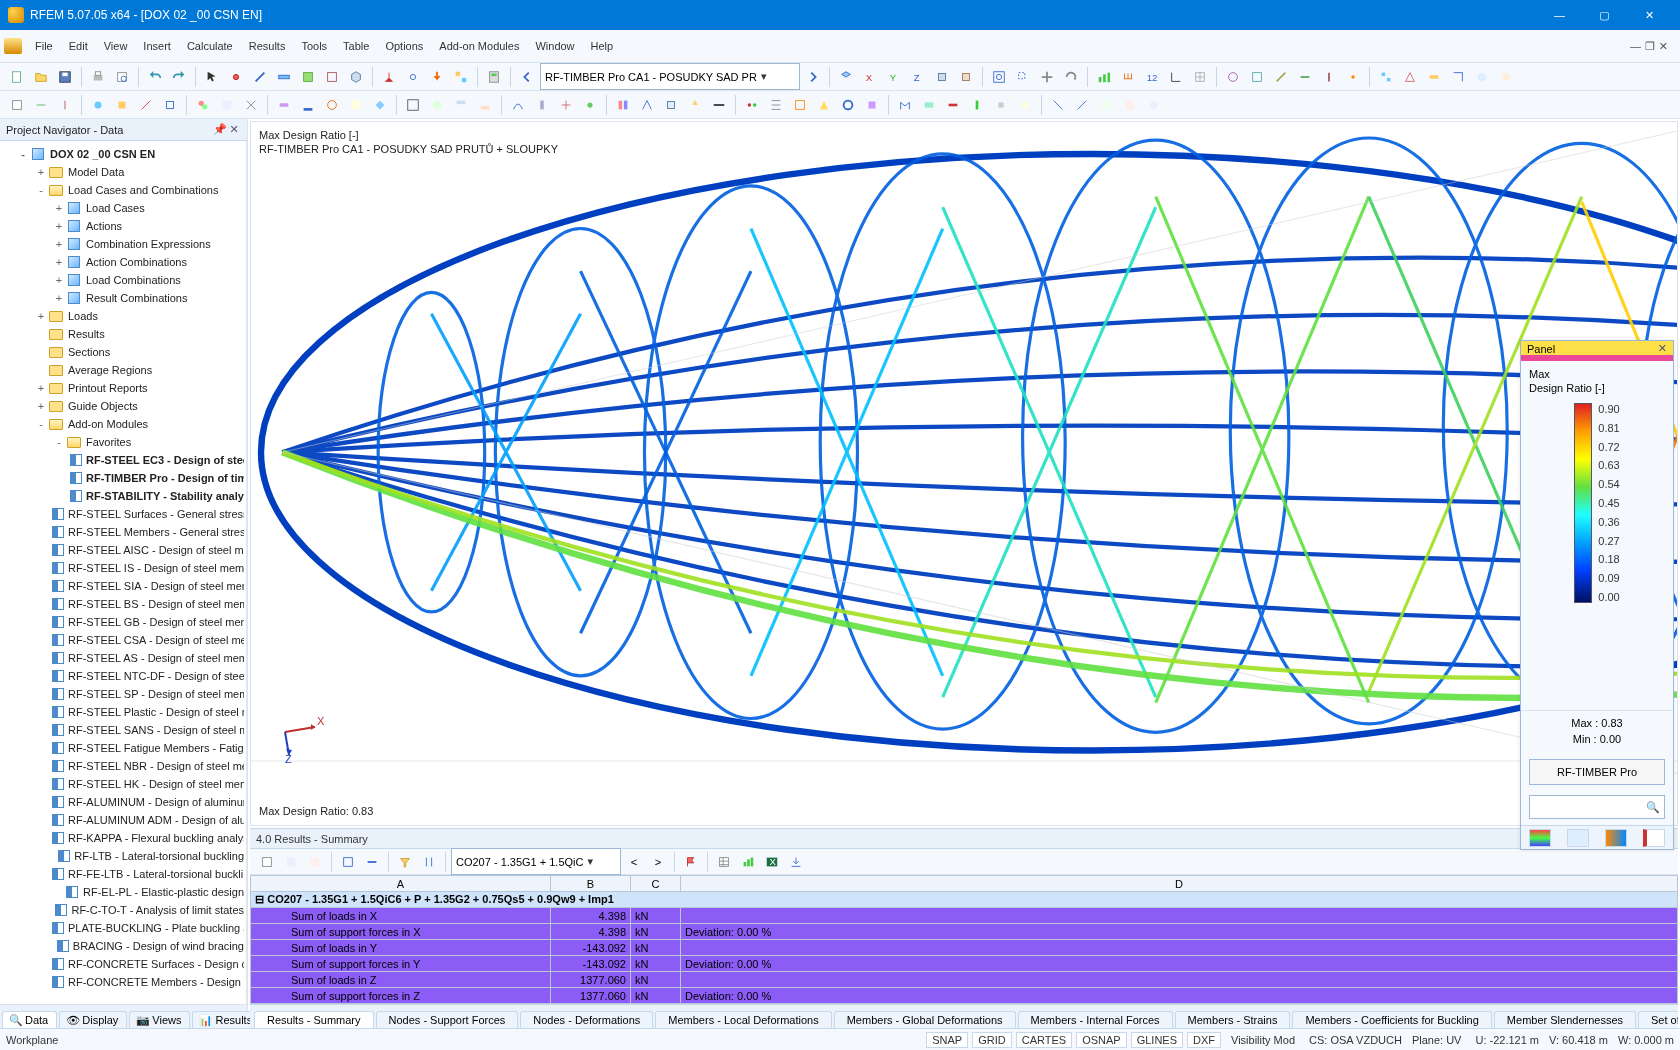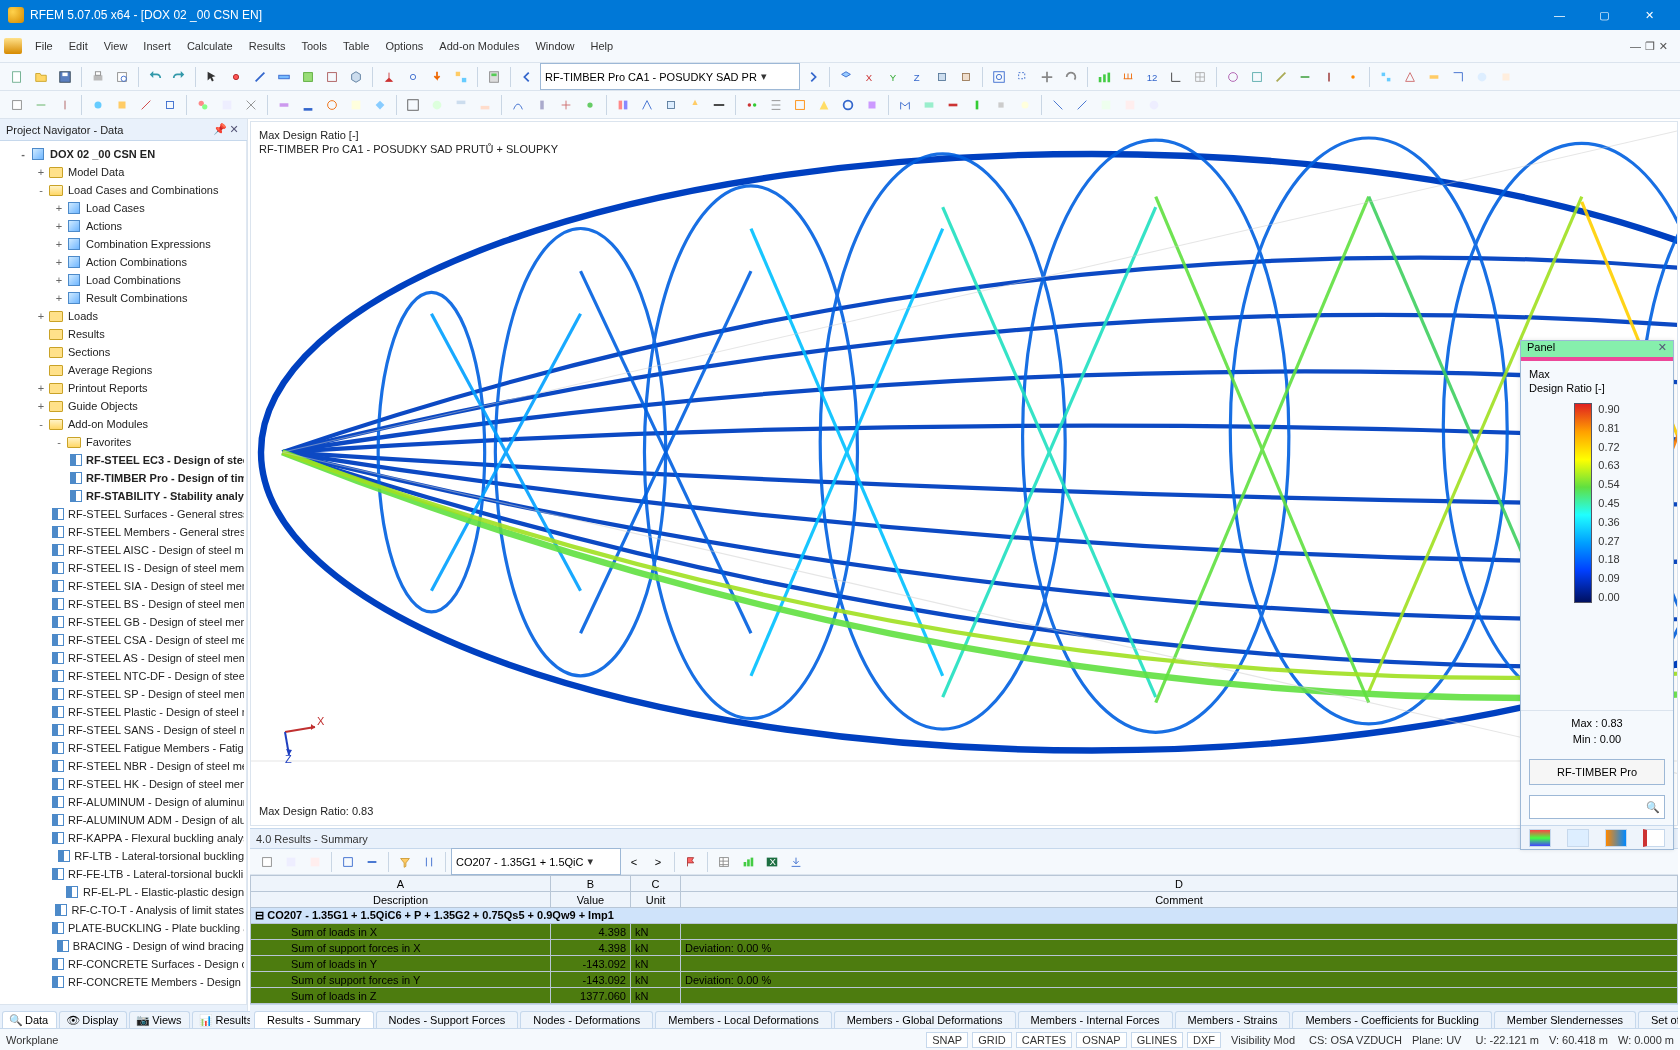--- a/index.html
+++ b/index.html
@@ -44,32 +44,32 @@
   .vp-body { flex:1; position:relative; overflow:hidden; }
   .axis { position:absolute; left:24px; bottom:66px; font-size:11px; color:#333;}
   .axis .x{color:#c03030;} .axis .z{color:#2040c0;}
   .vp-foot{position:absolute; bottom:8px; left:8px; font-size:11px; color:#222;}
   .results-pane { height:200px; border-top:1px solid #c6d8ec; display:flex; flex-direction:column; background:#fff; margin:0 2px;}
   .results-title{height:20px;background:#e9f1fb;border-bottom:1px solid #c6d8ec;display:flex;align-items:center;padding:0 6px;color:#333;}
   .results-title .spacer{flex:1;}
   .results-tb{height:26px;border-bottom:1px solid #dbe4ee;display:flex;align-items:center;padding:0 6px;gap:2px;background:#f5f9fd;}
   .grid-wrap{flex:1;overflow:auto;}
   table.grid{border-collapse:collapse;width:100%;}
-  table.grid th, table.grid td{border:1px solid #b8c6d6; padding:1px 4px; height:16px; font-size:11px; background:#4d7c0f;}
+  table.grid th, table.grid td{border:1px solid #b8c6d6; padding:1px 4px; height:16px; font-size:11px; background:#8b5cf6;}
   table.grid th{background:#eef4fb; font-weight:normal; text-align:center;}
   .colA{width:300px;text-align:left;}
   .colB{width:80px;text-align:right;}
   .colC{width:50px;text-align:left;}
   .colD{text-align:left;}
   .hgroup td{background:#cfe3fa !important; font-weight:600;}
   .result-tabs{height:24px;border-top:1px solid #c6d8ec;display:flex;align-items:end;background:#e9f1fb;overflow:hidden; padding-left:4px; gap:2px;}
   .rtab{padding:2px 12px;border:1px solid #c6d8ec;border-bottom:none;background:#eef4fb;border-radius:3px 3px 0 0;white-space:nowrap;}
   .rtab.active{background:#fff;}
   .panel { position:absolute; right:6px; top:340px; width:154px; height:510px; border:1px solid #9db8d6; background:#f5f9fd; display:flex; flex-direction:column; box-shadow:0 0 4px rgba(0,0,0,0.1);}
-  .panel-title{height:20px;background:#86efac;border-bottom:4px solid #ec4899;display:flex;align-items:flex-start;padding:0 6px;}
+  .panel-title{height:20px;background:#fde047;border-bottom:6px solid #ec4899;display:flex;align-items:flex-end;padding:0 6px;}
   .panel-title .spacer{flex:1;}
   .panel-head{padding:6px 8px 2px 8px;line-height:14px;}
   .panel-scale{flex:1;display:flex;justify-content:center;padding:6px 0;}
   .scale-bar{width:18px;height:200px;background:linear-gradient(to bottom,#e02020,#ffa000 14%,#ffff00 28%,#60e040 42%,#20ffff 56%,#00a0ff 70%,#0040ff 84%,#001060 100%);border:1px solid #556;}
   .scale-ticks{display:flex;flex-direction:column;justify-content:space-between;height:200px;margin-left:6px;font-size:11px;color:#333;text-align:right;}
   .panel-stats{padding:4px 10px;border-top:1px solid #dbe4ee;line-height:16px;text-align:center;}
   .panel-btn{margin:8px;height:26px;border:1px solid #9db8d6;background:#f6f6f6;display:flex;align-items:center;justify-content:center;}
   .panel-find{margin:2px 8px 6px 8px;height:24px;border:1px solid #9db8d6;background:#fff;display:flex;align-items:center;justify-content:flex-end;padding-right:4px;color:#888;}
   .panel-tabs{height:24px;border-top:1px solid #c6d8ec;display:flex;align-items:center;justify-content:space-around;background:#eef4fb;}
   .panel-tabs .pt{width:22px;height:18px;border:1px solid #c6d8ec;background:#fff;}
@@ -1161,26 +1161,20 @@
           </div>
       </div>
       <div class="grid-wrap">
         <table class="grid">
           <thead>
             <tr>
               <th class="colA">A</th>
               <th class="colB">B</th>
               <th class="colC">C</th>
               <th class="colD">D</th>
-            </tr>
-            <tr>
-              <th class="colA">Description</th>
-              <th class="colB">Value</th>
-              <th class="colC">Unit</th>
-              <th class="colD">Comment</th>
             </tr>
           </thead>
           <tbody id="results-rows">
             <tr class="hgroup">
                 <td colspan="4">⊟ <span>CO207 - 1.35G1 + 1.5QiC6 + P + 1.35G2 + 0.75Qs5 + 0.9Qw9 + Imp1</span></td>
               </tr>
           <tr>
                 <td class="colA" style="padding-left: 40px;">Sum of loads in X</td>
                 <td class="colB">4.398</td>
                 <td class="colC">kN</td>

